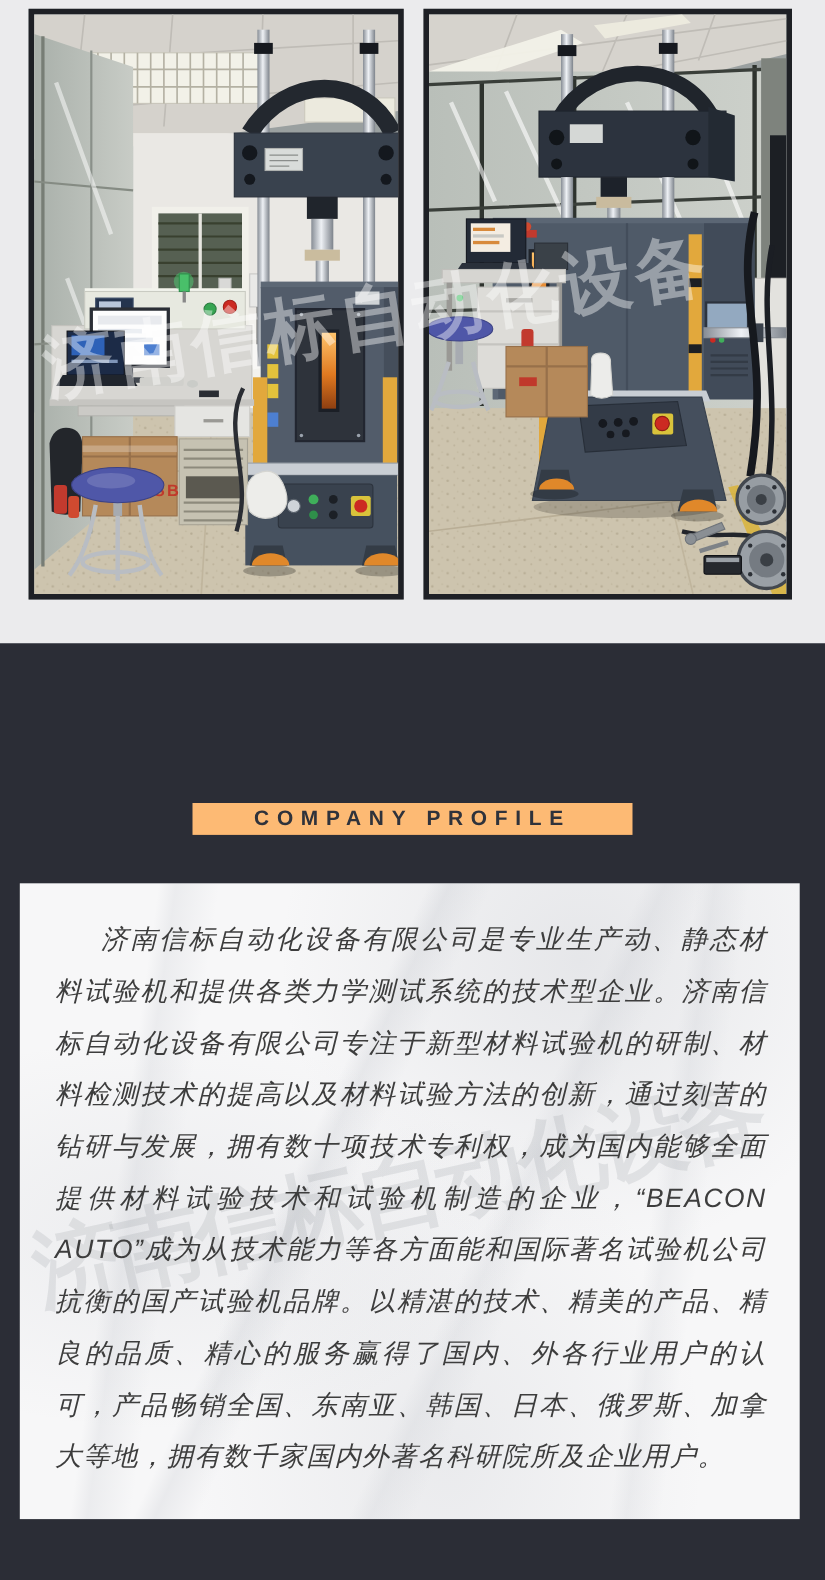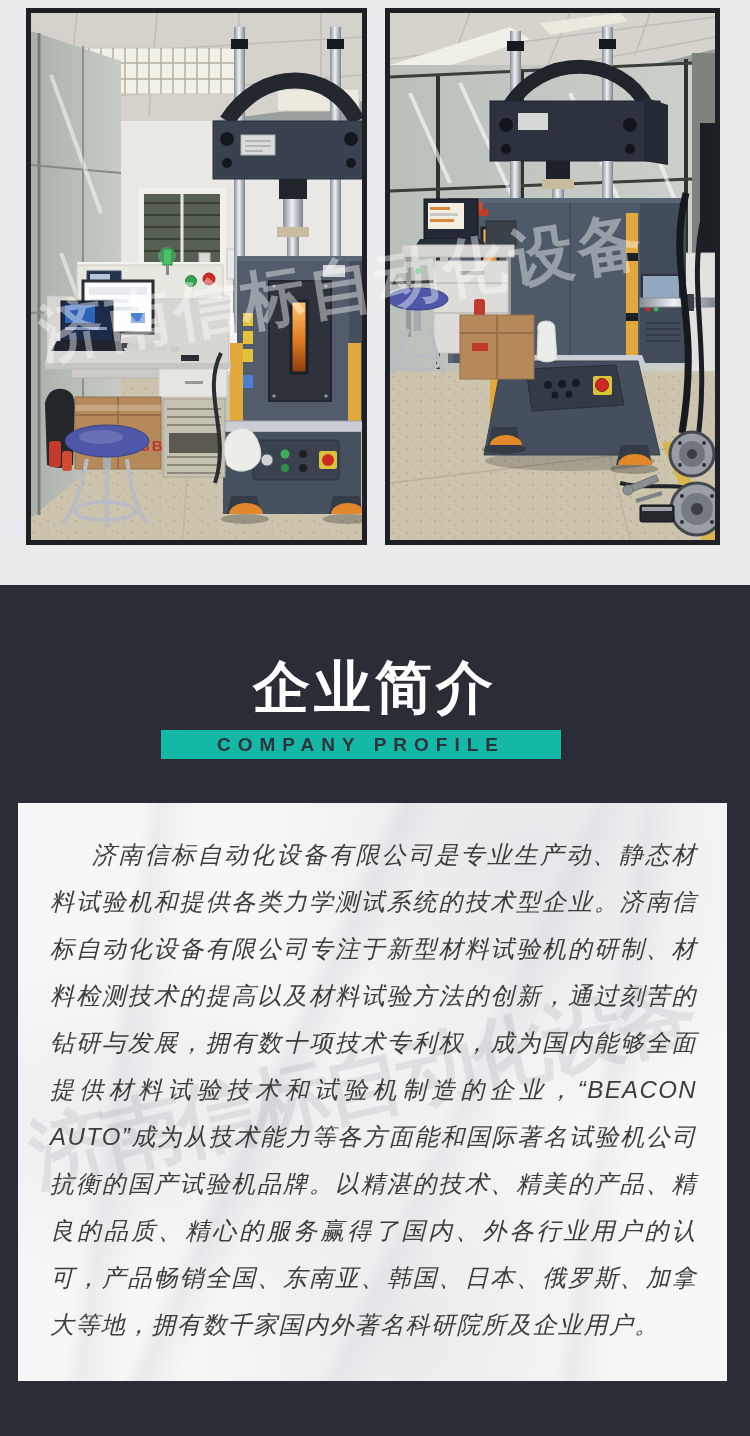--- a/index.html
+++ b/index.html
@@ -12,21 +12,21 @@
   .photo-left{left:26px;width:341px;}
   .photo-right{left:385px;width:335px;}
   .photo svg{display:block;}
   .photo-watermark{position:absolute;left:40px;top:292px;transform:rotate(-9deg);transform-origin:0 50%;
         font-size:64px;font-weight:700;letter-spacing:4px;white-space:nowrap;
         color:rgba(255,255,255,.42);pointer-events:none;z-index:5;}
   
   .dark-band{position:absolute;left:0;top:585px;width:750px;height:851px;background:#2b2d36;}
   .section-title{position:absolute;left:0;top:657px;width:750px;text-align:center;
         font-size:57px;line-height:60px;font-weight:900;color:#ffffff;letter-spacing:4px;}
-  .subtitle-bar{position:absolute;left:161px;top:730px;width:400px;height:29px;background:#14b8a6;
+  .subtitle-bar{position:absolute;left:175px;top:730px;width:400px;height:29px;background:#fdba74;
         display:flex;align-items:center;justify-content:center;}
   .subtitle-text{font-size:19px;font-weight:700;letter-spacing:7px;color:#2f323b;}
   
   .profile-card{position:absolute;left:18px;top:803px;width:709px;height:578px;overflow:hidden;
         background:#f7f7f8;
         background-image:
           linear-gradient(115deg,transparent 38%,rgba(150,156,168,.14) 40%,transparent 44%,transparent 58%,rgba(150,156,168,.10) 60%,transparent 64%),
           linear-gradient(98deg,transparent 16%,rgba(150,156,168,.12) 18%,transparent 23%,transparent 78%,rgba(150,156,168,.10) 80%,transparent 84%),
           radial-gradient(ellipse at 72% 12%,rgba(140,146,158,.16),transparent 38%),
           radial-gradient(ellipse at 18% 55%,rgba(140,146,158,.10),transparent 40%),
@@ -424,21 +424,20 @@
           <rect x="252" y="494" width="30" height="4" fill="#9aa0a6"></rect>
         </g>
       </svg>
     </div>
 
     <div class="photo-watermark">济南信标自动化设备</div>
   </div>
 
   <div class="dark-band"></div>
 
-  <div class="section-title">企业简介</div>
 
   <div class="subtitle-bar">
     <span class="subtitle-text">COMPANY PROFILE</span>
   </div>
 
   <div class="profile-card">
     <div class="card-watermark">济南信标自动化设备</div>
     <div class="profile-text">济南信标自动化设备有限公司是专业生产动、静态材料试验机和提供各类力学测试系统的技术型企业。济南信标自动化设备有限公司专注于新型材料试验机的研制、材料检测技术的提高以及材料试验方法的创新，通过刻苦的钻研与发展，拥有数十项技术专利权，成为国内能够全面提供材料试验技术和试验机制造的企业，“BEACON AUTO”成为从技术能力等各方面能和国际著名试验机公司抗衡的国产试验机品牌。以精湛的技术、精美的产品、精良的品质、精心的服务赢得了国内、外各行业用户的认可，产品畅销全国、东南亚、韩国、日本、俄罗斯、加拿大等地，拥有数千家国内外著名科研院所及企业用户。</div>
   </div>
 

